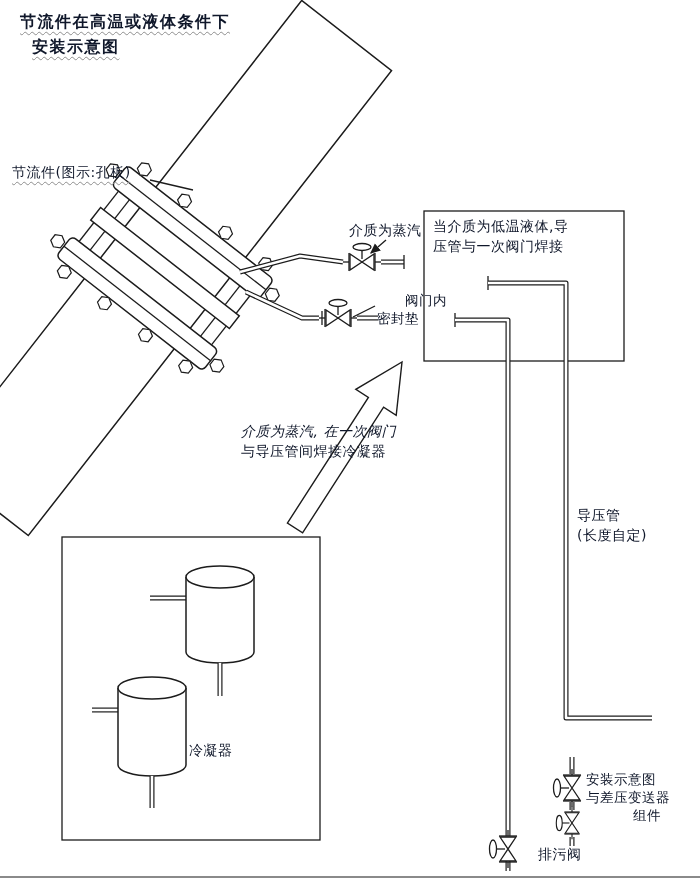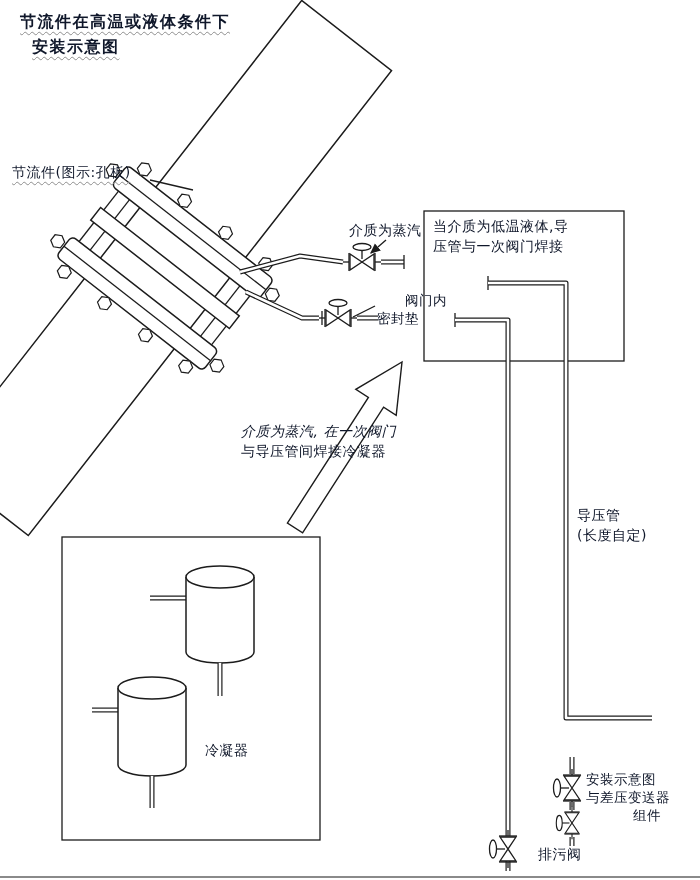--- a/index.html
+++ b/index.html
@@ -157,21 +157,21 @@
 
   <div class="label small" style="left:377px;top:292px;margin-left:28px;">阀门内</div>
   <div class="label small" style="left:377px;top:310px;">密封垫</div>
 
   <div class="label" style="left:241px;top:423px;font-style:italic;">介质为蒸汽, 在一次阀门</div>
   <div class="label" style="left:241px;top:443px;">与导压管间焊接冷凝器</div>
 
   <div class="label" style="left:577px;top:507px;text-align:right;">导压管</div>
   <div class="label" style="left:577px;top:527px;">(长度自定)</div>
 
-  <div class="label" style="left:205px;top:742px;">冷凝器</div>
+  <div class="label" style="left:189px;top:742px;">冷凝器</div>
 
   <div class="label small" style="left:586px;top:771px;">安装示意图</div>
   <div class="label small" style="left:586px;top:789px;text-align:center;">与差压变送器</div>
   <div class="label small" style="left:586px;top:807px;margin-left:47px;">组件</div>
 
   <div class="label" style="left:538px;top:846px;">排污阀</div>
 
 </div>
 
 </body></html>

